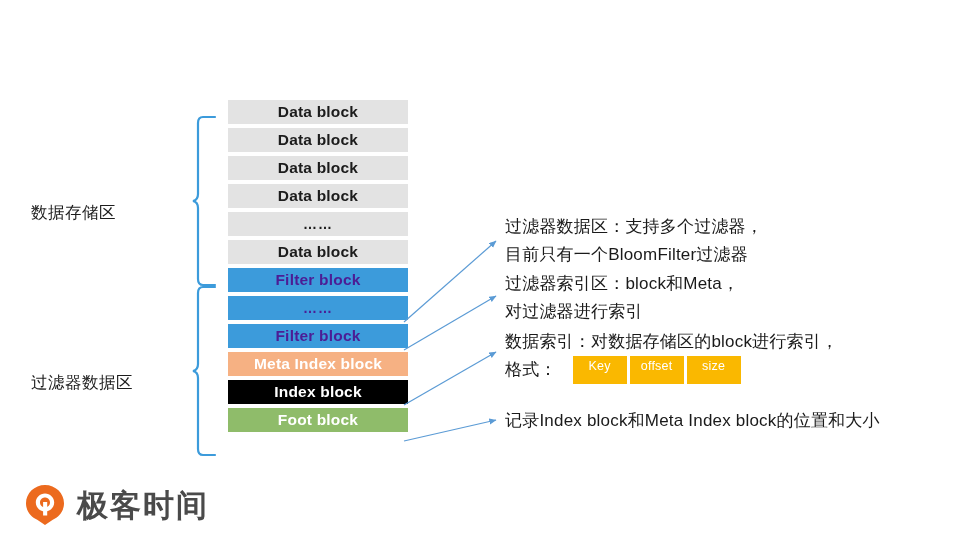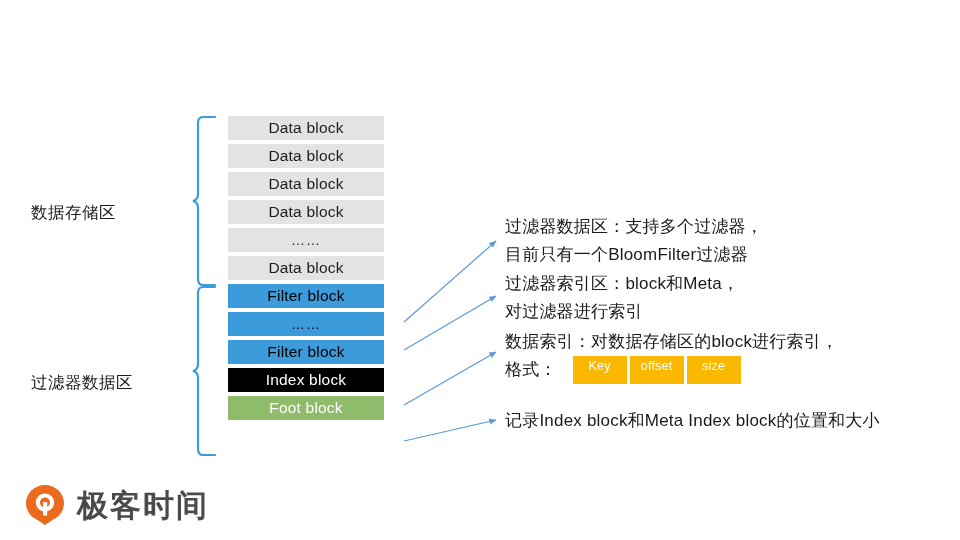--- a/index.html
+++ b/index.html
@@ -18,35 +18,36 @@
     position: absolute;
     left: 0; top: 0;
     width: 960px;
     height: 540px;
   }
 
   
   .block-stack {
     position: absolute;
     left: 228px;
-    top: 116px;
-    width: 156px;
+    top: 100px;
+    width: 180px;
+    font-weight: bold;
   }
   .block {
     height: 24px;
     margin-bottom: 4px;
     text-align: center;
     font-size: 15.5px;
     line-height: 24px;
     letter-spacing: 0.2px;
     white-space: nowrap;
     box-sizing: border-box;
   }
   .block.grey  { background: #e3e3e3; color: #1c1c1c; }
-  .block.blue  { background: #3c9bdb; color: #000000; }
+  .block.blue  { background: #3c9bdb; color: #4c1d95; }
   .block.salmon{ background: #f6b183; color: #ffffff; }
   .block.gold  { background: #000000; color: #ffffff; }
   .block.green { background: #8fbc6a; color: #ffffff; }
   .block.dots  { font-size: 14px; letter-spacing: 1px; }
 
   
   .side-label {
     position: absolute;
     font-size: 16.5px;
     color: #1c1c1c;
@@ -147,20 +148,21 @@
   <div class="block-stack">
     <div class="block grey">Data block</div>
     <div class="block grey">Data block</div>
     <div class="block grey">Data block</div>
     <div class="block grey">Data block</div>
     <div class="block grey dots">……</div>
     <div class="block grey">Data block</div>
     <div class="block blue">Filter block</div>
     <div class="block blue dots">……</div>
     <div class="block blue">Filter block</div>
+    <div class="block salmon">Meta Index block</div>
     <div class="block gold">Index block</div>
     <div class="block green">Foot block</div>
   </div>
 
   <svg id="arrow-layer">
     <defs>
       <marker id="ah" markerWidth="7" markerHeight="7" refX="5.6" refY="2.6" orient="auto" markerUnits="strokeWidth">
         <path d="M0,0 L6,2.6 L0,5.2 z" fill="#5b9bd5"></path>
       </marker>
     </defs>

